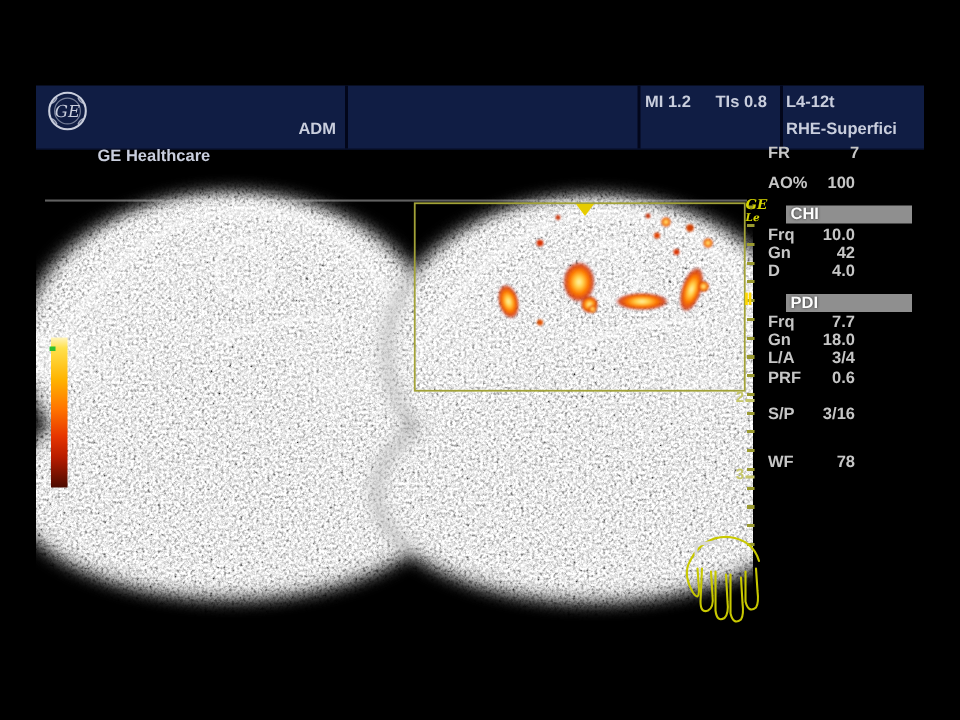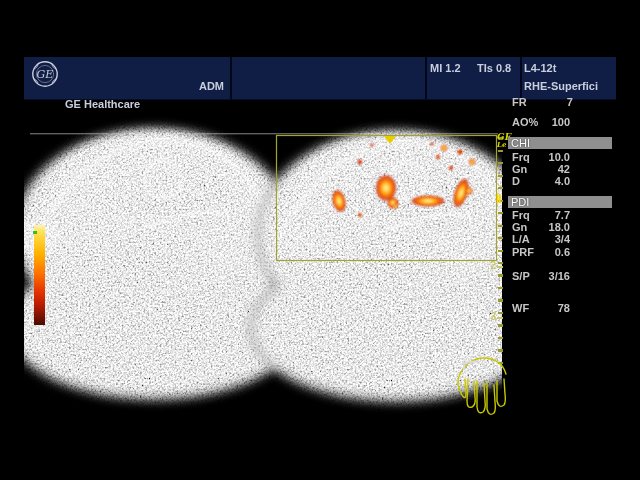--- a/index.html
+++ b/index.html
@@ -7,22 +7,22 @@
           font-family:"Liberation Sans",sans-serif;}
   
   #topbar{position:absolute;left:24px;top:57px;width:592px;height:42px;
           background:#101d44;border-bottom:1px solid #060d24;}
   .hdr-divider{position:absolute;top:0;width:2px;height:42px;background:#02061a;}
   .hdr-text{position:absolute;color:#c9cedd;font-size:11px;font-weight:bold;white-space:nowrap;}
   #ge-logo{position:absolute;left:7px;top:3px;}
   
   .prow{position:absolute;left:512px;width:58px;display:flex;justify-content:space-between;
         color:#c6c6c6;font-size:11px;font-weight:bold;line-height:12px;white-space:nowrap;}
-  .mode-bar{position:absolute;left:508px;width:104px;height:12px;background:#8f8f8f;
-            color:#fdfdfd;font-size:11px;font-weight:normal;line-height:12px;padding-left:3px;
+  .mode-bar{position:absolute;left:524px;width:84px;height:12px;background:#8f8f8f;
+            color:#fdfdfd;font-size:11px;font-weight:bold;line-height:12px;padding-left:3px;
             box-sizing:border-box;text-shadow:0 0 2px #303030;}
   
   #ruler-ticks{position:absolute;left:498px;top:137px;width:5px;height:233px;
     background:repeating-linear-gradient(to bottom,#9a9a30 0 2px,transparent 2px 12.5px);}
   .depth-num{position:absolute;left:487px;width:9px;color:#c6c66a;font-size:10px;
              font-weight:bold;text-align:right;}
   .depth-dash{position:absolute;left:497px;width:6px;height:2px;background:#c6c66a;}
   #orient-mark{position:absolute;left:497px;top:134px;color:#d6d600;
                font-family:"DejaVu Serif",serif;font-style:italic;font-size:9px;
                line-height:7px;font-weight:bold;}

